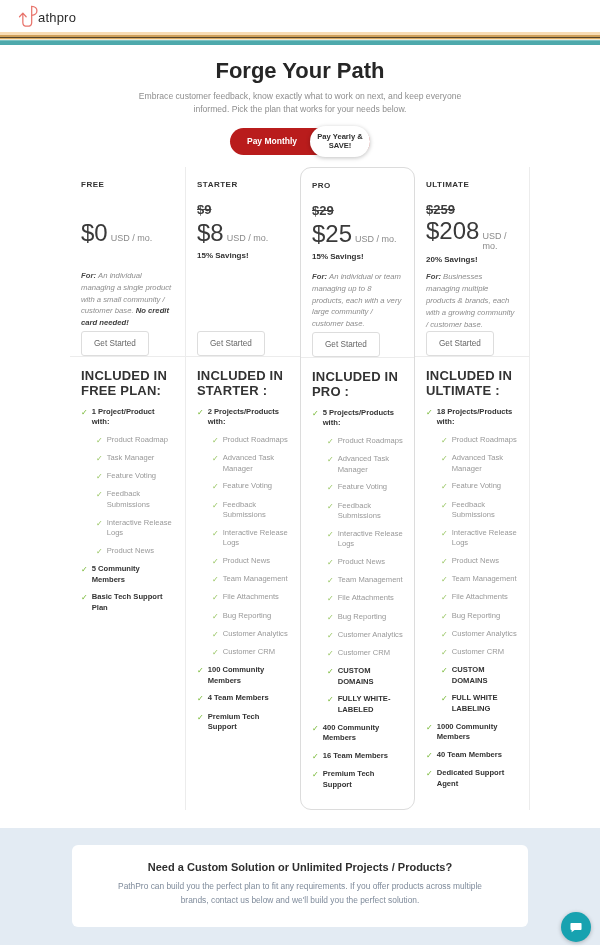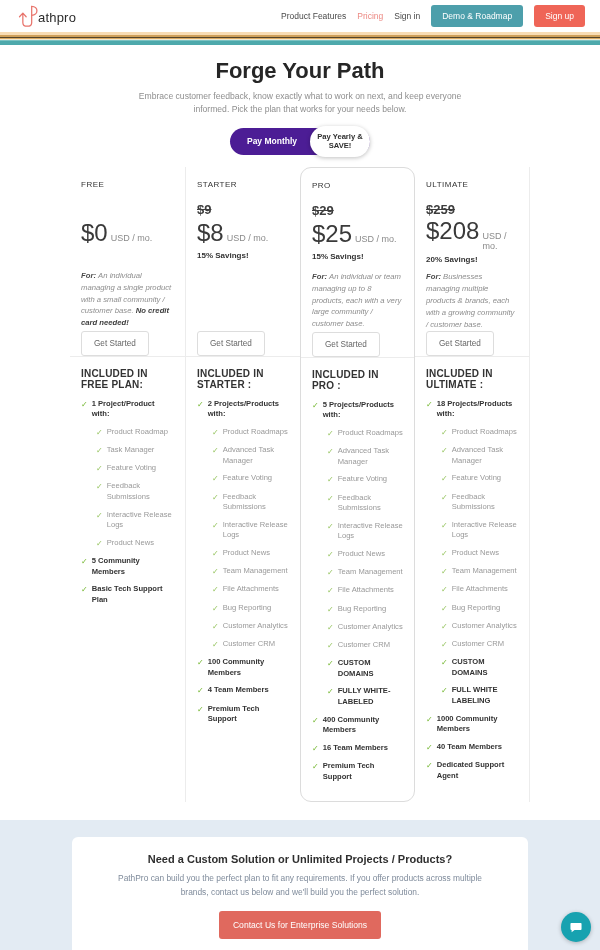--- a/index.html
+++ b/index.html
@@ -46,55 +46,55 @@
       #7cc3c3 60%, #7cc3c3 72%,
       #4ea9ac 72%, #4ea9ac 100%);
   }
 
   
   .hero-title { margin-top: 13px; text-align: center; font-size: 22px; font-weight: bold; color: #262626; }
   .hero-sub { width: 345px; margin: 6px auto 0; text-align: center; font-size: 8.6px; color: #8e8e8e; line-height: 1.55; }
 
   
   .toggle-wrap { text-align: center; margin-top: 11px; }
-  .toggle { display: inline-flex; align-items: center; background: #4c1d95; border-radius: 17px; height: 27px; }
+  .toggle { display: inline-flex; align-items: center; background: #b91c1c; border-radius: 17px; height: 27px; }
   .toggle-monthly { color: #fff; font-weight: bold; font-size: 8.5px; padding: 0 13px 0 17px; cursor: pointer; }
   .toggle-yearly {
     background: #fff; border-radius: 16px; box-shadow: 0 1px 4px rgba(0,0,0,.25);
     font-size: 7.6px; font-weight: bold; color: #2f2f2f; width: 60px; height: 31px;
     display: flex; align-items: center; justify-content: center; text-align: center;
     line-height: 1.25; cursor: pointer; padding: 0 6px;
   }
 
   
   .plans-row { width: 460px; margin: 12px auto 0; display: flex; align-items: stretch; }
   .plan-col { width: 115px; flex: 0 0 115px; padding: 13px 11px 12px; }
   .plan-col + .plan-col:not(.featured) { border-left: 1px solid #ececec; }
   .plan-col:last-child { border-right: 1px solid #ececec; }
   .plan-col.featured { border: 1px solid #dcdcdc; border-radius: 11px; }
   .plan-col.featured + .plan-col { border-left: none; }
 
   .plan-top { height: 176px; display: flex; flex-direction: column; }
-  .plan-name { font-size: 8px; font-weight: normal; letter-spacing: .5px; color: #333; }
+  .plan-name { font-size: 8px; font-weight: bold; letter-spacing: .5px; color: #333; }
   .plan-old-price { height: 17px; margin-top: 13px; font-size: 13px; color: #3d3d3d; font-weight: 600; text-decoration: line-through; }
   .plan-price-row { display: flex; align-items: baseline; gap: 3px; }
   .plan-price { font-size: 24px; font-weight: 400; color: #3a3a3a; }
   .plan-price-suffix { font-size: 9px; color: #8a8a8a; }
   .plan-savings { height: 12px; margin-top: 4px; font-size: 8px; font-weight: bold; color: #333; }
   .plan-desc { margin-top: 7px; font-size: 7.7px; font-style: italic; color: #8d8d8d; line-height: 1.55; }
   .for-label { font-weight: bold; color: #4a4a4a; }
   .desc-note { font-weight: bold; color: #3d3d3d; }
   .plan-cta-row { margin-top: auto; }
   .plan-cta {
     background: #fff; border: 1px solid #ddd; border-radius: 3px;
     padding: 7px 12px; font-size: 8.2px; color: #666; cursor: pointer; font-family: inherit;
   }
 
   .plan-included { border-top: 1px solid #ececec; margin: 0 -11px; padding: 11px 11px 0; }
-  .included-heading { font-size: 10px; font-weight: bold; color: #333; letter-spacing: .2px; margin-bottom: 9px; }
+  .included-heading { font-size: 13px; font-weight: bold; color: #333; letter-spacing: .2px; margin-bottom: 9px; }
   .feat { display: flex; gap: 4px; margin-bottom: 7px; font-size: 7.6px; color: #999; line-height: 1.4; }
   .feat .check { color: #94c35c; font-weight: bold; font-size: 8px; flex: 0 0 auto; }
   .feat.strong { color: #333; font-weight: bold; }
   .feat.strong .check { color: #70b52b; }
   .feat.sub { margin-left: 15px; }
   .feat:not(.sub) { margin-top: 2px; }
 
   
   .enterprise-section { background: #e3ebf3; margin-top: 18px; padding: 17px 0 18px; }
   .enterprise-card { width: 456px; margin: 0 auto; background: #fff; border-radius: 6px; text-align: center; padding: 16px 28px 20px; }
@@ -118,27 +118,20 @@
 
 <header>
   <div class="logo">
     <svg width="26" height="28" viewBox="0 0 34 38">
       <path d="M10 16 v12 c0 6.5 12 6.5 12 0 V6" stroke="#e8746c" fill="none" stroke-width="1.7" stroke-linecap="round"></path>
       <path d="M5.5 20 L10 15 L14.5 20" stroke="#e8746c" fill="none" stroke-width="1.7" stroke-linecap="round" stroke-linejoin="round"></path>
       <path d="M22 6 c9.5 0 9.5 12 0 12" stroke="#e8746c" fill="none" stroke-width="1.7" stroke-linecap="round"></path>
     </svg>
     <span class="brand">athpro</span>
   </div>
-  <nav>
-    <span class="nav-link">Product Features</span>
-    <span class="nav-link active">Pricing</span>
-    <span class="nav-link">Sign in</span>
-    <button class="btn-teal">Demo &amp; Roadmap</button>
-    <button class="btn-coral">Sign up</button>
-  </nav>
 </header>
 
 <div class="stripe"></div>
 
 <h1 class="hero-title">Forge Your Path</h1>
 <p class="hero-sub">Embrace customer feedback, know exactly what to work on next, and keep everyone informed. Pick the plan that works for your needs below.</p>
 
 <div class="toggle-wrap">
   <div class="toggle">
     <span class="toggle-monthly">Pay Monthly</span>
@@ -472,21 +465,20 @@
           </div>
         </div>
     </div>
   </div>
 </div>
 
 <section class="enterprise-section">
   <div class="enterprise-card">
     <div class="enterprise-heading">Need a Custom Solution or Unlimited Projects / Products?</div>
     <p class="enterprise-body">PathPro can build you the perfect plan to fit any requirements. If you offer products across multiple brands, contact us below and we'll build you the perfect solution.</p>
-    <button class="enterprise-cta">Contact Us for Enterprise Solutions</button>
   </div>
 </section>
 
 <div class="chat-fab">
   <svg width="14" height="14" viewBox="0 0 24 24">
     <path d="M4 5 h16 a1.5 1.5 0 0 1 1.5 1.5 v9 a1.5 1.5 0 0 1 -1.5 1.5 h-10.5 l-5 4 v-4 h-0.5 a1.5 1.5 0 0 1 -1.5 -1.5 v-9 A1.5 1.5 0 0 1 4 5 z" fill="#ffffff"></path>
   </svg>
 </div>
 
 </body></html>

